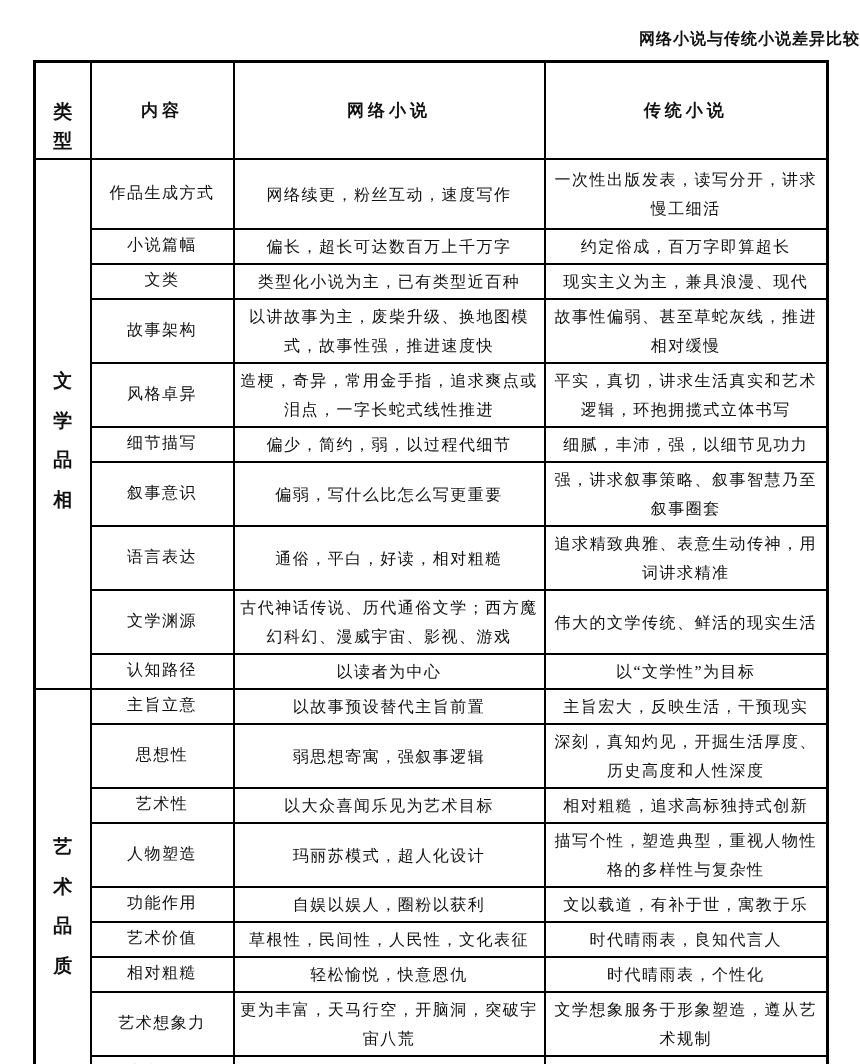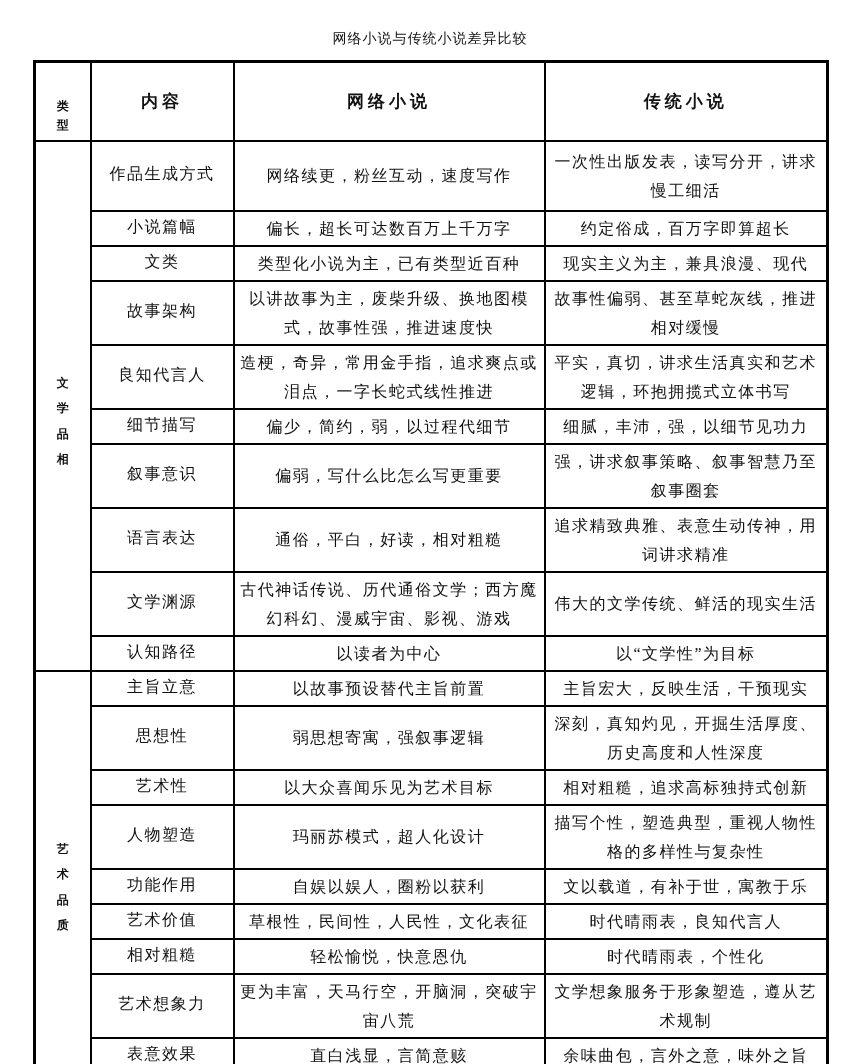--- a/index.html
+++ b/index.html
@@ -6,23 +6,23 @@
   html, body {
     margin: 0; padding: 0;
     width: 860px; height: 1064px;
     background: #ffffff;
     color: #111111;
     font-family: "Liberation Serif", "DejaVu Serif", serif;
   }
   .page { width: 860px; height: 1064px; overflow: hidden; }
   .doc-title {
     margin-top: 26px;
-    text-align: center;
-    font-size: 14px;
-    font-weight: normal;
+    text-align: right;
+    font-size: 16px;
+    font-weight: bold;
     letter-spacing: 1px;
     line-height: 26px;
   }
   table.cmp {
     border-collapse: collapse;
     table-layout: fixed;
     width: 793px;
     margin: 8px 0 0 33px;
     border: 3px solid #000;
   }
@@ -40,21 +40,21 @@
     font-weight: bold;
     font-size: 17px;
     letter-spacing: 4px;
   }
   .cat-cell { font-weight: bold; padding: 2px 0; }
   .vlabel {
     display: inline-block;
     width: 19px;
     word-break: break-all;
     letter-spacing: 0;
-    font-size: 12px;
+    font-size: 19px;
     line-height: 2.1;
     font-weight: bold;
     margin-top: 32px;
   }
   .vlabel.hdr { line-height: 1.55; }
   .label-cell { letter-spacing: 2.5px; font-family: Liberation Mono, monospace; }
 </style>
 </head>
 <body>
 
@@ -92,21 +92,21 @@
       <td class="label-cell">文类</td>
       <td>类型化小说为主，已有类型近百种</td>
       <td>现实主义为主，兼具浪漫、现代</td>
     </tr>
     <tr style="height:60px">
       <td class="label-cell">故事架构</td>
       <td>以讲故事为主，废柴升级、换地图模式，故事性强，推进速度快</td>
       <td>故事性偏弱、甚至草蛇灰线，推进相对缓慢</td>
     </tr>
     <tr style="height:63px">
-      <td class="label-cell">良知代言人</td>
+      <td class="label-cell">风格卓异</td>
       <td>造梗，奇异，常用金手指，追求爽点或泪点，一字长蛇式线性推进</td>
       <td>平实，真切，讲求生活真实和艺术逻辑，环抱拥揽式立体书写</td>
     </tr>
     <tr style="height:33px">
       <td class="label-cell">细节描写</td>
       <td>偏少，简约，弱，以过程代细节</td>
       <td>细腻，丰沛，强，以细节见功力</td>
     </tr>
     <tr style="height:63px">
       <td class="label-cell">叙事意识</td>

